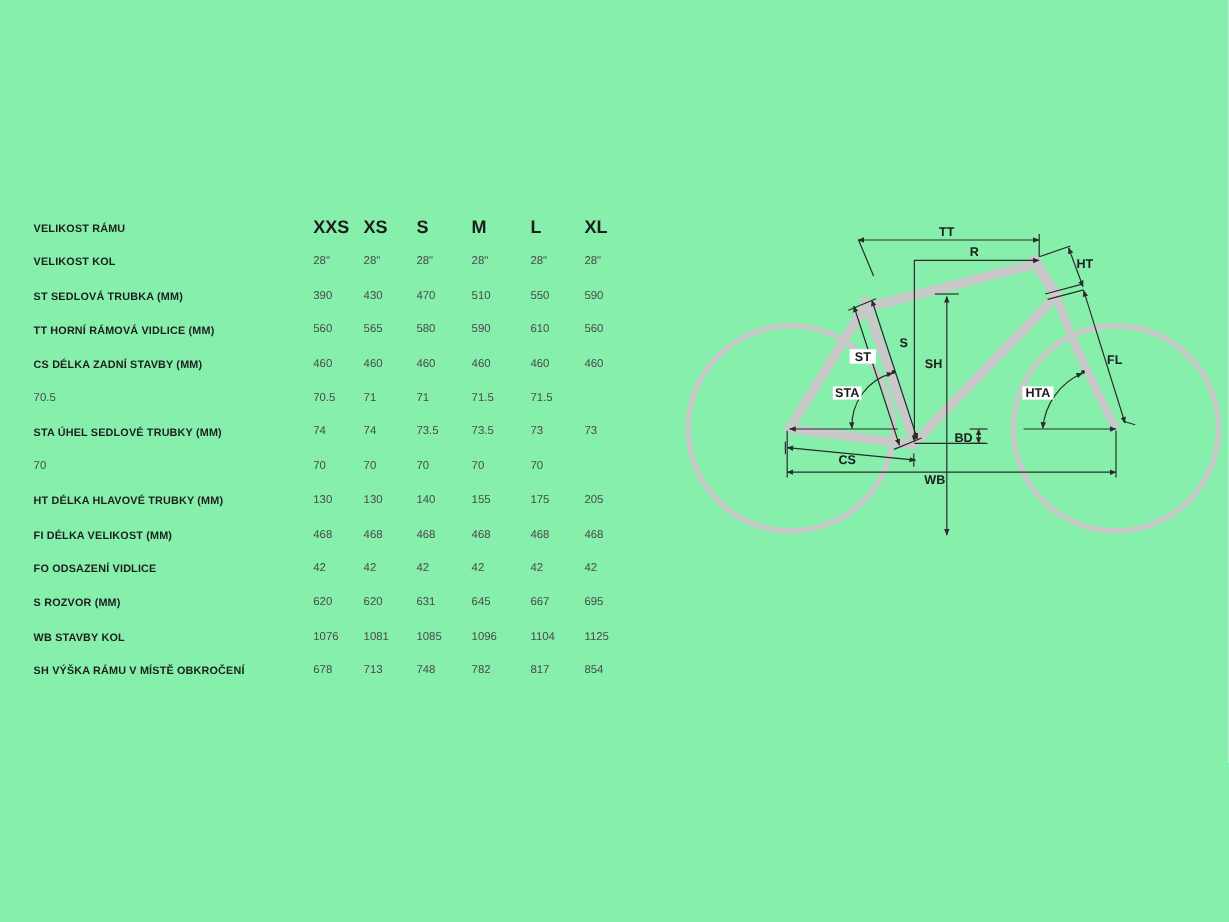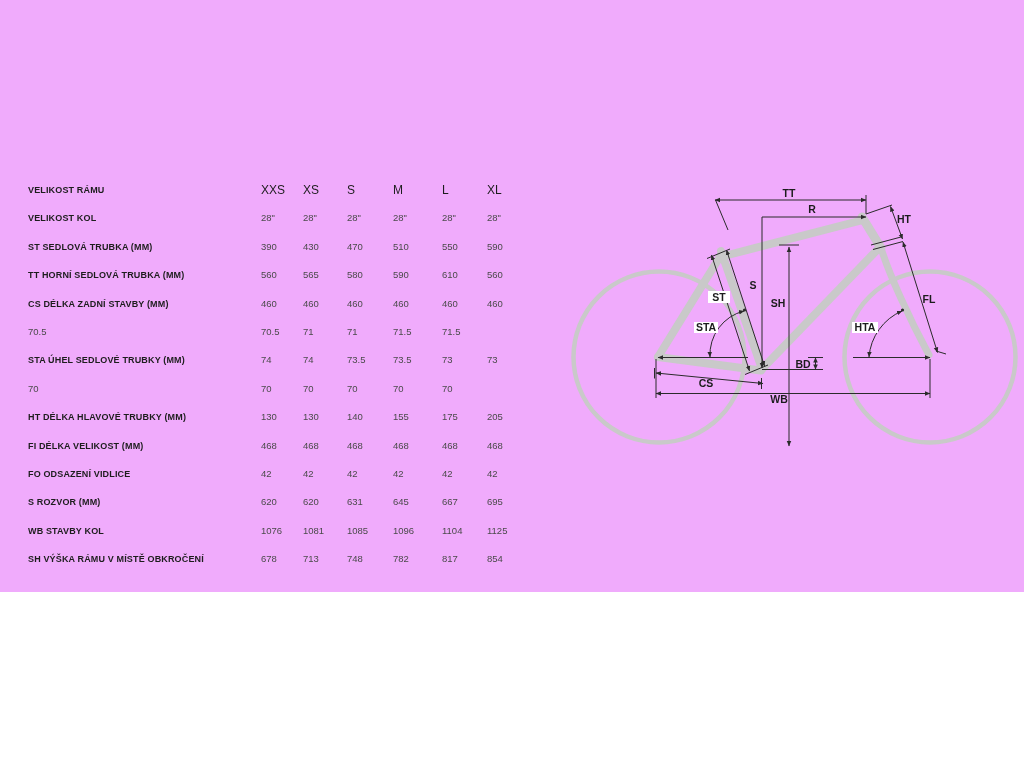--- a/index.html
+++ b/index.html
@@ -1,24 +1,24 @@
 <!DOCTYPE html>
 <html style="--frame: #c9c9c9; --dim: #2b2b2b;"><head>
 <meta charset="utf-8">
 <style>
   html,body{margin:0;padding:0;background:#fff;}
-  .page{position:relative;width:1024px;height:592px;background:#f0abfc;overflow:hidden;
+  .page{position:relative;width:1024px;height:768px;background:#86efac;overflow:hidden;
         font-family:"Liberation Sans",sans-serif;}
   
   .geo-table{position:absolute;left:28px;top:176px;width:494px;}
   .g-row{display:grid;grid-template-columns:233px 42px 44px 46px 49px 45px 35px;
          height:28.4px;line-height:28.4px;}
   .g-label{font-weight:bold;font-size:9px;letter-spacing:.15px;color:#1d1d1d;white-space:nowrap;}
   .g-val{font-size:9.5px;color:#4a4a4a;white-space:nowrap;}
-  .header .g-val{font-weight:normal;font-size:12px;color:#1d1d1d;}
+  .header .g-val{font-weight:bold;font-size:15px;color:#1d1d1d;}
   
   .geo-svg{position:absolute;left:555px;top:185px;width:469px;height:272px;}
   .wheel{fill:none;stroke:var(--frame,#c9c9c9);stroke-width:4.5;}
   .tubes path{fill:none;stroke:var(--frame,#c9c9c9);stroke-linecap:round;}
   .dims path{fill:none;stroke:var(--dim,#2b2b2b);stroke-width:1;}
   .dims circle{fill:var(--dim,#2b2b2b);stroke:none;}
   .dlabel{font-family:"Liberation Sans",sans-serif;font-size:10.5px;font-weight:bold;
           fill:#1c1c1c;text-anchor:middle;}
   .mask{fill:#ffffff;stroke:none;}
 </style>
@@ -49,21 +49,21 @@
       <div class="g-row">
         <div class="g-label">ST SEDLOVÁ TRUBKA (MM)</div>
         <div class="g-val">390</div>
         <div class="g-val">430</div>
         <div class="g-val">470</div>
         <div class="g-val">510</div>
         <div class="g-val">550</div>
         <div class="g-val">590</div>
       </div>
       <div class="g-row">
-        <div class="g-label">TT HORNÍ SEDLOVÁ TRUBKA (MM)</div>
+        <div class="g-label">TT HORNÍ RÁMOVÁ VIDLICE (MM)</div>
         <div class="g-val">560</div>
         <div class="g-val">565</div>
         <div class="g-val">580</div>
         <div class="g-val">590</div>
         <div class="g-val">610</div>
         <div class="g-val">560</div>
       </div>
       <div class="g-row">
         <div class="g-label">CS DÉLKA ZADNÍ STAVBY (MM)</div>
         <div class="g-val">460</div>

